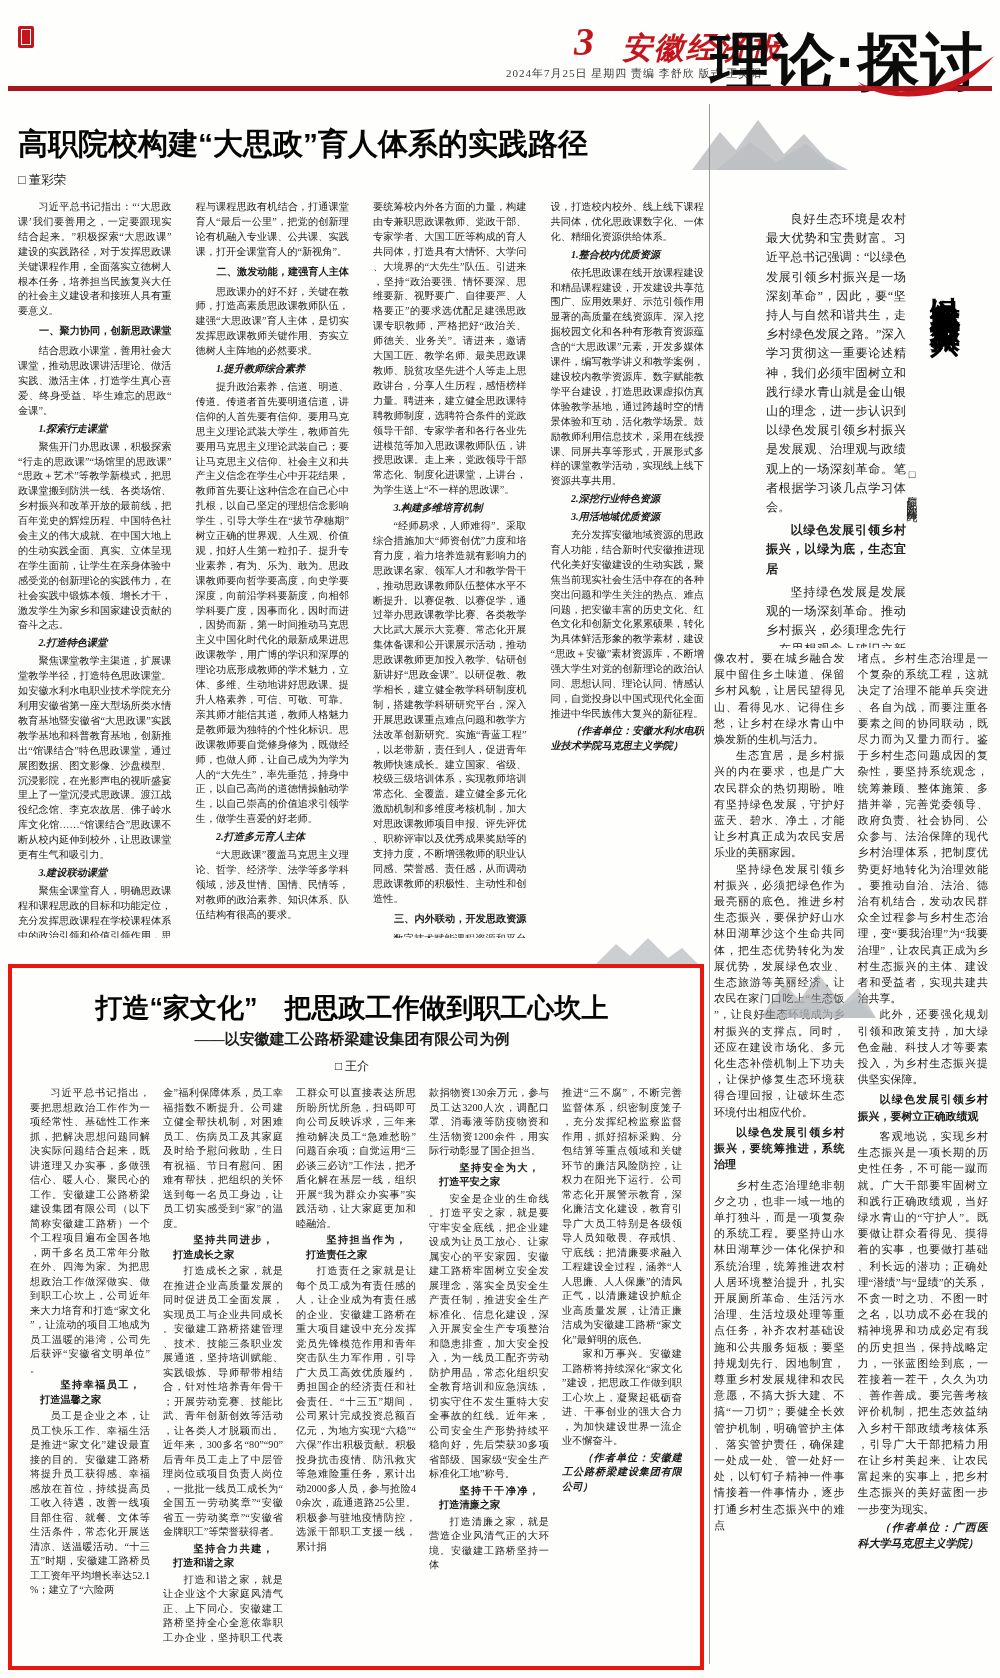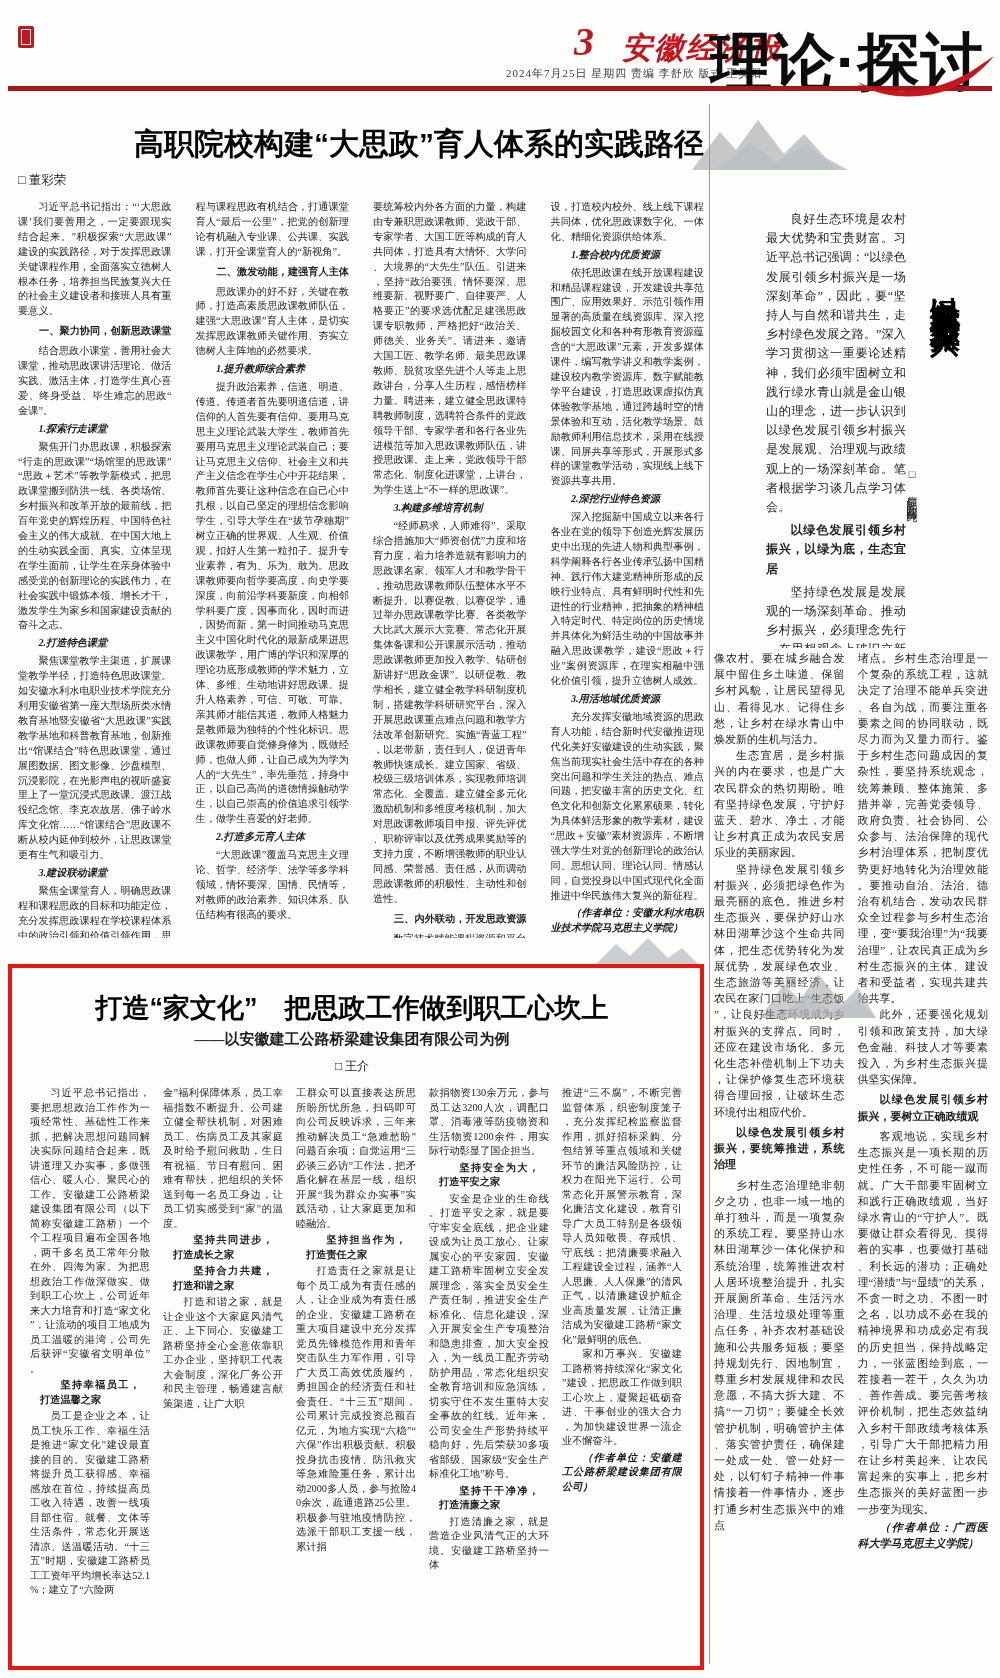--- a/index.html
+++ b/index.html
@@ -10,21 +10,21 @@
   .seal::after{content:"";position:absolute;left:3px;top:3px;right:3px;bottom:3px;border:1px solid #fff;}
   .page-num{position:absolute;left:574px;top:18px;font-size:40px;font-weight:700;font-style:italic;color:#c3161c;}
   .paper-name{position:absolute;left:622px;top:28px;font-size:30px;font-weight:700;font-style:italic;
               color:#c3161c;letter-spacing:2px;}
   .date-line{position:absolute;left:506px;top:66px;font-size:11px;color:#3a3a3a;letter-spacing:1px;}
   .section-title{position:absolute;left:710px;top:20px;font-size:62px;font-weight:900;color:#0c0c0c;
                  font-family:"Liberation Sans","DejaVu Sans",sans-serif;letter-spacing:1px;}
   .red-band{position:absolute;left:8px;top:86px;width:984px;height:5px;background:#a5161d;}
   .swoosh{position:absolute;left:856px;top:56px;width:140px;height:42px;}
   
-  .m-title{position:absolute;left:18px;top:124px;width:686px;text-align:right;font-size:30px;font-weight:900;
+  .m-title{position:absolute;left:18px;top:124px;width:686px;text-align:left;font-size:30px;font-weight:900;
            font-family:"Liberation Sans","DejaVu Sans",sans-serif;color:#060606;}
   .m-byline{position:absolute;left:18px;top:172px;width:686px;font-size:12.5px;color:#222;}
   .cols{display:flex;text-align:justify;word-break:break-all;line-break:anywhere;}
   .col{flex:1;overflow:hidden;}
   .cols p{margin:0;}
   .main-cols{position:absolute;left:18px;top:200px;width:686px;height:738px;gap:24px;
              font-size:10.2px;line-height:14.9px;}
   .p{text-indent:2em;}
   .pc{text-indent:0;}
   .h1{text-align:right;text-indent:0;font-weight:700;margin:5px 0 !important;
@@ -85,35 +85,34 @@
         <p class="h2">3.建设联动课堂</p>
         <p class="p">聚焦全课堂育人，明确思政课程和课程思政的目标和功能定位，充分发挥思政课程在学校课程体系中的政治引领和价值引领作用，思政课教师走入专业课堂，深入挖掘其他课程和教学方式中蕴含的思政教育资源，为专业课堂提供支撑，推动思政教育全方位铸魂育人，寓价值观引导于知识传授和能力培养之中，推进思政课</p>
       </div>
       <div class="col">
         <p class="pc">程与课程思政有机结合，打通课堂育人“最后一公里”，把党的创新理论有机融入专业课、公共课、实践课，打开全课堂育人的“新视角”。</p>
         <p class="h1">二、激发动能，建强育人主体</p>
         <p class="p">思政课办的好不好，关键在教师，打造高素质思政课教师队伍，建强“大思政课”育人主体，是切实发挥思政课教师关键作用、夯实立德树人主阵地的必然要求。</p>
         <p class="h2">1.提升教师综合素养</p>
         <p class="p">提升政治素养，信道、明道、传道。传道者首先要明道信道，讲信仰的人首先要有信仰。要用马克思主义理论武装大学生，教师首先要用马克思主义理论武装自己；要让马克思主义信仰、社会主义和共产主义信念在学生心中开花结果，教师首先要让这种信念在自己心中扎根，以自己坚定的理想信念影响学生，引导大学生在“拔节孕穗期”树立正确的世界观、人生观、价值观，扣好人生第一粒扣子。提升专业素养，有为、乐为、敢为。思政课教师要向哲学要高度，向史学要深度，向前沿学科要新度，向相邻学科要广度，因事而化，因时而进，因势而新，第一时间推动马克思主义中国化时代化的最新成果进思政课教学，用广博的学识和深厚的理论功底形成教师的学术魅力，立体、多维、生动地讲好思政课。提升人格素养，可信、可敬、可靠。亲其师才能信其道，教师人格魅力是教师最为独特的个性化标识。思政课教师要自觉修身修为，既做经师，也做人师，让自己成为为学为人的“大先生”，率先垂范，持身中正，以自己高尚的道德情操触动学生，以自己崇高的价值追求引领学生，做学生喜爱的好老师。</p>
         <p class="h2">2.打造多元育人主体</p>
-        <p class="p">“大思政课”覆盖马克思主义理论、哲学、经济学、法学等多学科领域，情怀要深、国情、民情等，对教师的政治素养、知识体系、队伍结构有很高的要求。</p>
+        <p class="p">“大思政课”覆盖马克思主义理论、哲学、经济学、法学等多学科领域，涉及世情、国情、民情等，对教师的政治素养、知识体系、队伍结构有很高的要求。</p>
       </div>
       <div class="col">
         <p class="pc">要统筹校内外各方面的力量，构建由专兼职思政课教师、党政干部、专家学者、大国工匠等构成的育人共同体，打造具有大情怀、大学问、大境界的“大先生”队伍。引进来，坚持“政治要强、情怀要深、思维要新、视野要广、自律要严、人格要正”的要求选优配足建强思政课专职教师，严格把好“政治关、师德关、业务关”。请进来，邀请大国工匠、教学名师、最美思政课教师、脱贫攻坚先进个人等走上思政讲台，分享人生历程，感悟榜样力量。聘进来，建立健全思政课特聘教师制度，选聘符合条件的党政领导干部、专家学者和各行各业先进模范等加入思政课教师队伍，讲授思政课。走上来，党政领导干部常态化、制度化进课堂，上讲台，为学生送上“不一样的思政课”。</p>
         <p class="h2">3.构建多维培育机制</p>
         <p class="p">“经师易求，人师难得”。采取综合措施加大“师资创优”力度和培育力度，着力培养造就有影响力的思政课名家、领军人才和教学骨干，推动思政课教师队伍整体水平不断提升。以赛促教、以赛促学，通过举办思政课教学比赛、各类教学大比武大展示大竞赛、常态化开展集体备课和公开课展示活动，推动思政课教师更加投入教学、钻研创新讲好“思政金课”。以研促教、教学相长，建立健全教学科研制度机制，搭建教学科研研究平台，深入开展思政课重点难点问题和教学方法改革创新研究。实施“青蓝工程”，以老带新，责任到人，促进青年教师快速成长。建立国家、省级、校级三级培训体系，实现教师培训常态化、全覆盖。建立健全多元化激励机制和多维度考核机制，加大对思政课教师项目申报、评先评优、职称评审以及优秀成果奖励等的支持力度，不断增强教师的职业认同感、荣誉感、责任感，从而调动思政课教师的积极性、主动性和创造性。</p>
         <p class="h1">三、内外联动，开发思政资源</p>
         <p class="p">数字技术赋能课程资源和平台建</p>
       </div>
       <div class="col">
         <p class="pc">设，打造校内校外、线上线下课程共同体，优化思政课数字化、一体化、精细化资源供给体系。</p>
         <p class="h2">1.整合校内优质资源</p>
         <p class="p">依托思政课在线开放课程建设和精品课程建设，开发建设共享范围广、应用效果好、示范引领作用显著的高质量在线资源库。深入挖掘校园文化和各种有形教育资源蕴含的“大思政课”元素，开发多媒体课件，编写教学讲义和教学案例，建设校内教学资源库。数字赋能教学平台建设，打造思政课虚拟仿真体验教学基地，通过跨越时空的情景体验和互动，活化教学场景。鼓励教师利用信息技术，采用在线授课、同屏共享等形式，开展形式多样的课堂教学活动，实现线上线下资源共享共用。</p>
         <p class="h2">2.深挖行业特色资源</p>
-        <p class="p">深入挖掘新中国成立以来各行各业在党的领导下创造光辉发展历史中出现的先进人物和典型事例，科学阐释各行各业传承弘扬中国精神、践行伟大建党精神所形成的反映行业特点、具有鲜明时代性和先进性的行业精神，把抽象的精神植入特定时代、特定岗位的历史情境并具体化为鲜活生动的中国故事并融入思政课教学，建设“思政＋行业”案例资源库，在理实相融中强化价值引领，提升立德树人成效。</p>
         <p class="h2">3.用活地域优质资源</p>
         <p class="p">充分发挥安徽地域资源的思政育人功能，结合新时代安徽推进现代化美好安徽建设的生动实践，聚焦当前现实社会生活中存在的各种突出问题和学生关注的热点、难点问题，把安徽丰富的历史文化、红色文化和创新文化累累硕果，转化为具体鲜活形象的教学素材，建设“思政＋安徽”素材资源库，不断增强大学生对党的创新理论的政治认同、思想认同、理论认同、情感认同，自觉投身以中国式现代化全面推进中华民族伟大复兴的新征程。</p>
         <p class="attr">（作者单位：安徽水利水电职业技术学院马克思主义学院）</p>
       </div>
     </div>
 
   <div class="v-rule"></div>
 
   <svg class="mountain" style="left:692px;top:112px;width:156px;height:58px;" viewBox="0 0 156 58">
     <path d="M0,58 L28,20 L44,38 L66,8 L92,42 L112,22 L134,46 L156,58 Z" fill="#8d9196" opacity="0.5"></path>
@@ -160,20 +159,21 @@
   <div class="b-byline">□ 王介</div>
   <div class="cols b-cols">
       <div class="col">
         <p class="p">习近平总书记指出，要把思想政治工作作为一项经常性、基础性工作来抓，把解决思想问题同解决实际问题结合起来，既讲道理又办实事，多做强信心、暖人心、聚民心的工作。安徽建工公路桥梁建设集团有限公司（以下简称安徽建工路桥）一个个工程项目遍布全国各地，两千多名员工常年分散在外、四海为家。为把思想政治工作做深做实、做到职工心坎上，公司近年来大力培育和打造“家文化”，让流动的项目工地成为员工温暖的港湾，公司先后获评“安徽省文明单位”。</p>
         <p class="bh">坚持幸福员工，打造温馨之家</p>
         <p class="p">员工是企业之本，让员工快乐工作、幸福生活是推进“家文化”建设最直接的目的。安徽建工路桥将提升员工获得感、幸福感放在首位，持续提高员工收入待遇，改善一线项目部住宿、就餐、文体等生活条件，常态化开展送清凉、送温暖活动。“十三五”时期，安徽建工路桥员工工资年平均增长率达52.1%；建立了“六险两</p>
       </div>
       <div class="col">
         <p class="pc">金”福利保障体系，员工幸福指数不断提升。公司建立健全帮扶机制，对困难员工、伤病员工及其家庭及时给予慰问救助，生日有祝福、节日有慰问、困难有帮扶，把组织的关怀送到每一名员工身边，让员工切实感受到“家”的温度。</p>
         <p class="bh">坚持共同进步，打造成长之家</p>
+        <p class="p">打造成长之家，就是在推进企业高质量发展的同时促进员工全面发展，实现员工与企业共同成长。安徽建工路桥搭建管理、技术、技能三条职业发展通道，坚持培训赋能、实践锻炼、导师帮带相结合，针对性培养青年骨干；开展劳动竞赛、技能比武、青年创新创效等活动，让各类人才脱颖而出。近年来，300多名“80”“90”后青年员工走上了中层管理岗位或项目负责人岗位，一批批一线员工成长为“全国五一劳动奖章”“安徽省五一劳动奖章”“安徽省金牌职工”等荣誉获得者。</p>
         <p class="bh">坚持合力共建，打造和谐之家</p>
         <p class="p">打造和谐之家，就是让企业这个大家庭风清气正、上下同心。安徽建工路桥坚持全心全意依靠职工办企业，坚持职工代表大会制度，深化厂务公开和民主管理，畅通建言献策渠道，让广大职</p>
       </div>
       <div class="col">
         <p class="pc">工群众可以直接表达所思所盼所忧所急，扫码即可向公司反映诉求，三年来推动解决员工“急难愁盼”问题百余项；自觉运用“三必谈三必访”工作法，把矛盾化解在基层一线，组织开展“我为群众办实事”实践活动，让大家庭更加和睦融洽。</p>
         <p class="bh">坚持担当作为，打造责任之家</p>
         <p class="p">打造责任之家就是让每个员工成为有责任感的人，让企业成为有责任感的企业。安徽建工路桥在重大项目建设中充分发挥党员先锋模范作用和青年突击队生力军作用，引导广大员工高效优质履约，勇担国企的经济责任和社会责任。“十三五”期间，公司累计完成投资总额百亿元，为地方实现“六稳”“六保”作出积极贡献。积极投身抗击疫情、防汛救灾等急难险重任务，累计出动2000多人员，参与抢险40余次，疏通道路25公里。积极参与驻地疫情防控，选派干部职工支援一线，累计捐</p>
       </div>
       <div class="col">
         <p class="pc">款捐物资130余万元，参与员工达3200人次，调配口罩、消毒液等防疫物资和生活物资1200余件，用实际行动彰显了国企担当。</p>

